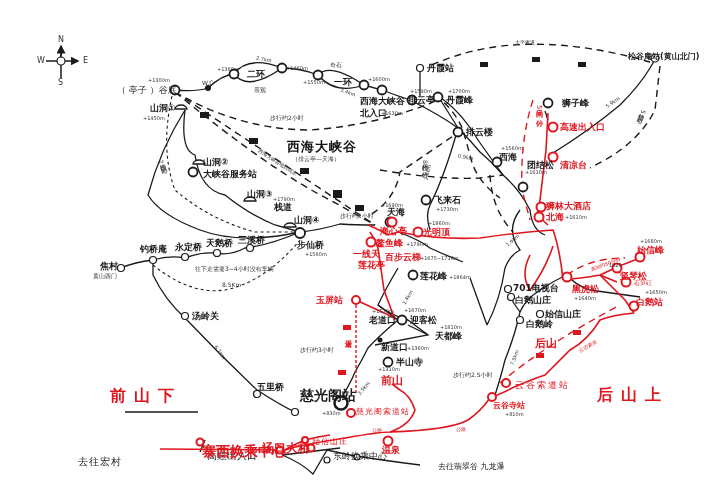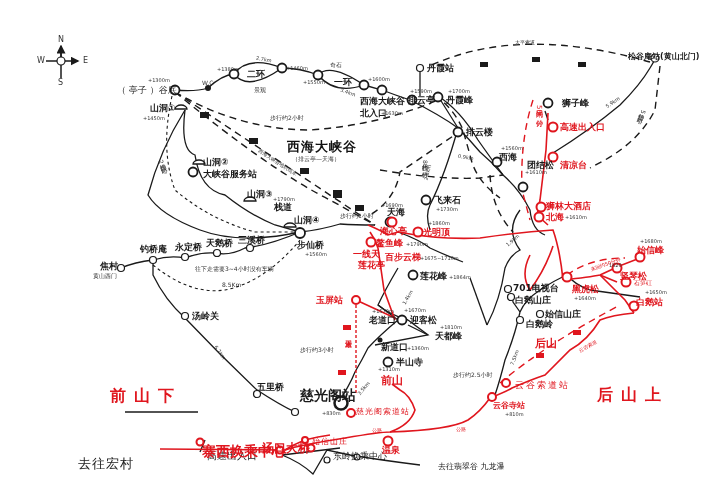--- a/index.html
+++ b/index.html
@@ -8,21 +8,21 @@
   .lbl{position:absolute;white-space:nowrap;line-height:1;}
   .b{font-weight:bold;color:#1a1a1a;font-size:9px;}
   .r{font-weight:bold;color:#e0161e;font-size:9px;}
   .s{font-size:5px;color:#333;}
   .sr{font-size:5px;color:#e0161e;}
   .big-r{font-size:16px;font-weight:bold;color:#e0161e;letter-spacing:8px;font-family:"DejaVu Serif","Liberation Serif",serif;}
   .mid-r{font-size:11px;font-weight:bold;color:#e0161e;}
   .thin-r{font-size:9px;color:#e0161e;letter-spacing:2px;font-family:"DejaVu Serif","Liberation Serif",serif;}
   .title{font-size:13px;font-weight:bold;color:#111;font-family:"DejaVu Serif","Liberation Serif",serif;letter-spacing:1px;}
   .note{font-size:6px;color:#333;}
-  .dest{font-size:13px;color:#222;letter-spacing:1px;}
+  .dest{font-size:10px;color:#222;letter-spacing:1px;}
   .vert{writing-mode:vertical-rl;}
 </style>
 </head>
 <body>
 
 <div id="map">
 <svg width="722" height="500" viewBox="0 0 722 500">
   <defs>
     <marker id="arr" markerWidth="6" markerHeight="6" refX="5" refY="3" orient="auto">
           <path d="M0,0 L6,3 L0,6 z" fill="#1a1a1a"></path>

